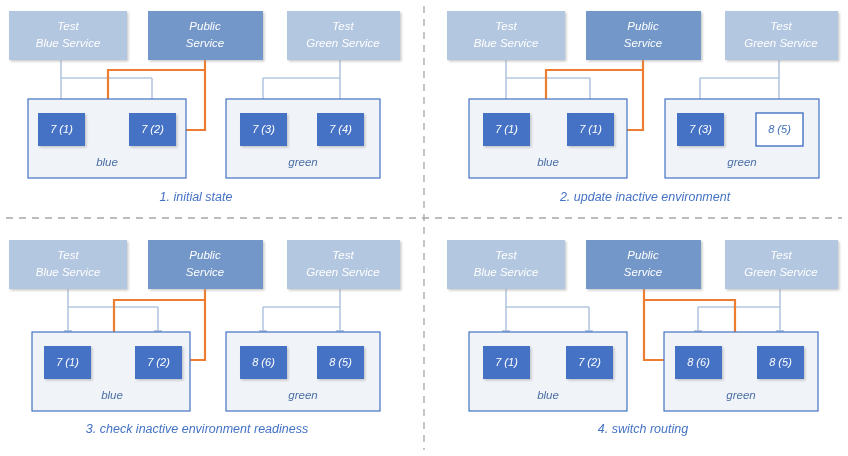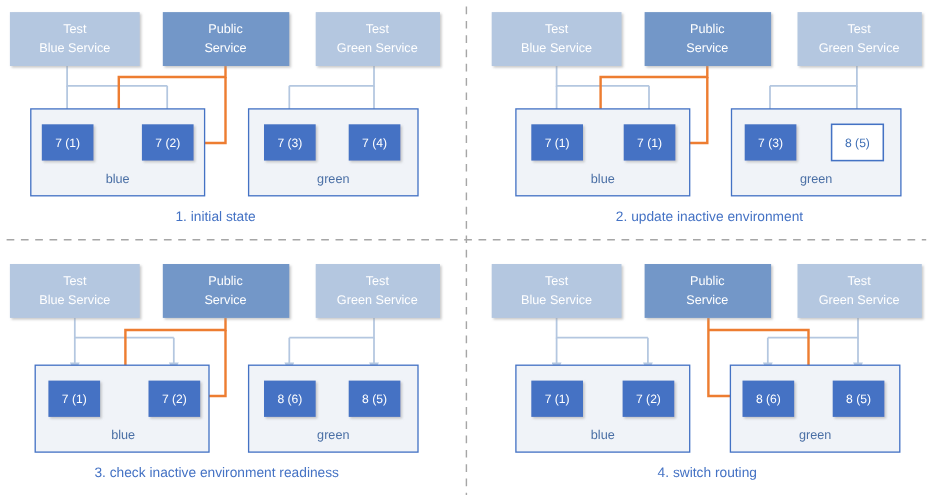--- a/index.html
+++ b/index.html
@@ -1,18 +1,18 @@
 <!DOCTYPE html>
 <html><head>
 <meta charset="utf-8">
 <style>
   html,body{margin:0;padding:0;background:#ffffff;}
   body{width:848px;height:456px;overflow:hidden;
        font-family:"Liberation Sans","DejaVu Sans",sans-serif;}
-  #stage{position:relative;width:840px;height:456px;}
+  #stage{position:relative;width:840px;height:456px;font-style:italic;}
   svg{display:block;}
   .svc-text{font-size:11.5px;fill:#ffffff;text-anchor:middle;dominant-baseline:middle;}
   .node-text{font-size:11px;fill:#ffffff;text-anchor:middle;dominant-baseline:middle;}
   .node-text-alt{font-size:11px;fill:#3f6fb5;text-anchor:middle;dominant-baseline:middle;}
   .env-label{font-size:11.5px;fill:#4a6fa5;text-anchor:middle;dominant-baseline:middle;}
   .caption{font-size:12.5px;fill:#4472c4;text-anchor:middle;dominant-baseline:middle;}
 </style>
 </head>
 <body>
 

